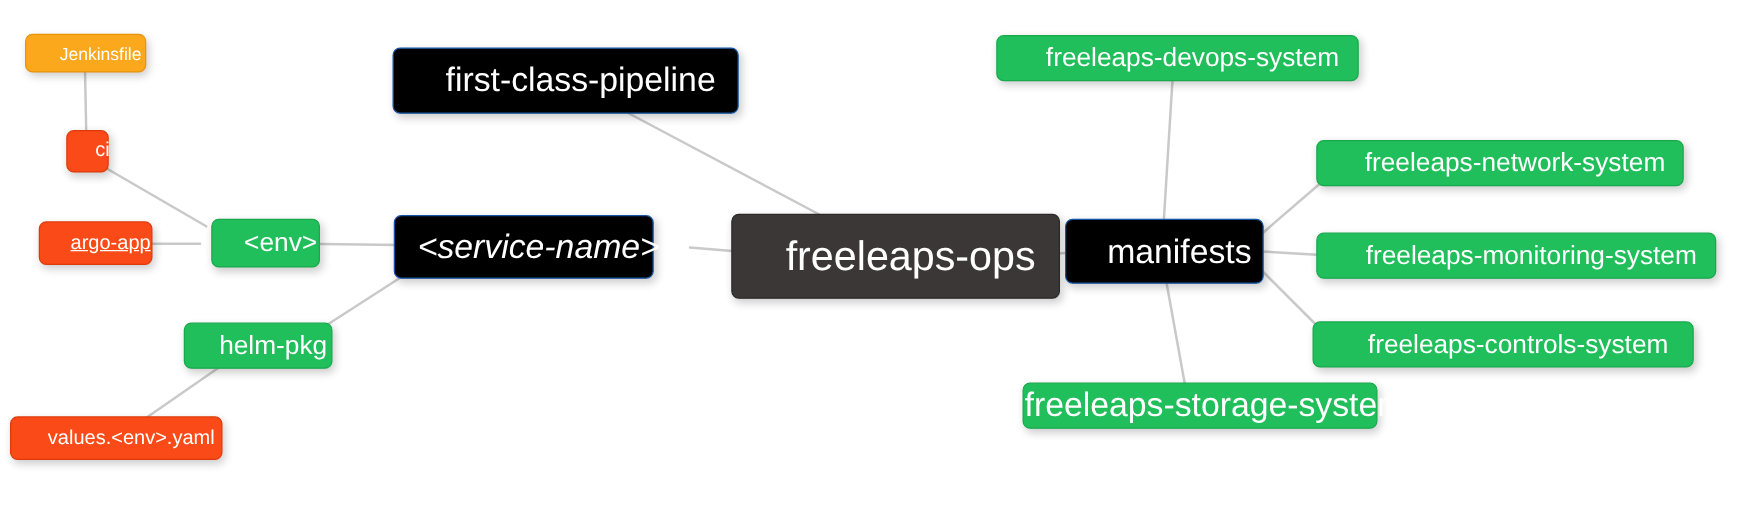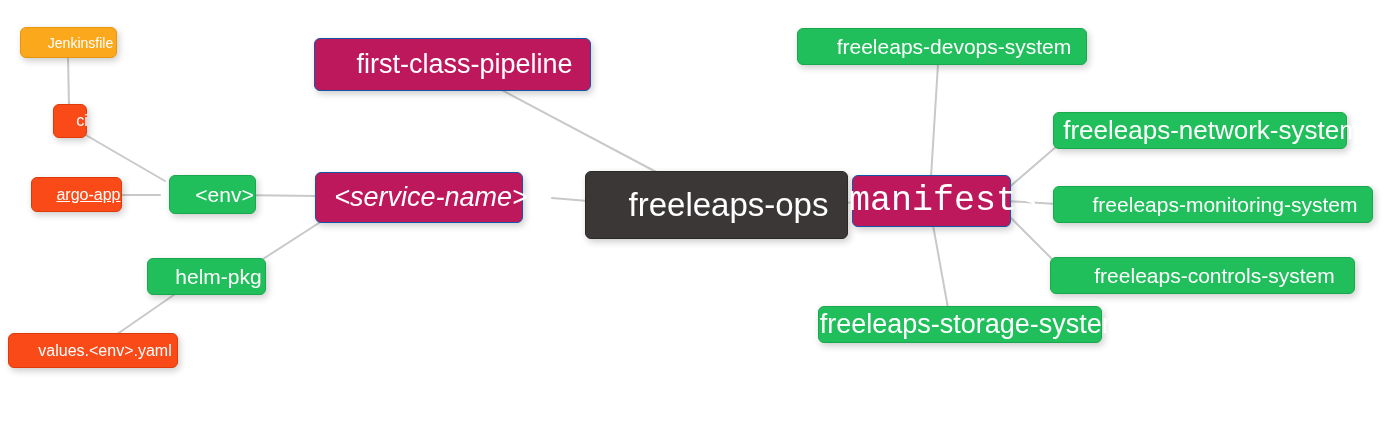--- a/index.html
+++ b/index.html
@@ -39,21 +39,21 @@
     border-radius: 6px;
     white-space: nowrap;
     box-shadow: 2px 3px 7px rgba(0,0,0,0.20);
     cursor: pointer;
     user-select: none;
     padding-left: 24px;
   }
   .node.orange { background: #fba81c; border: 1px solid #e8940d; }
   .node.red    { background: #fa4a17; border: 1px solid #de3a0a; }
   .node.green  { background: #21bf5b; border: 1px solid #17a94c; }
-  .node.blue   { background: #be185d; border: 1px solid #1356a8; }
+  .node.blue   { background: #000000; border: 1px solid #1356a8; }
   .node.dark   { background: #3b3737; border: 1px solid #2b2828; }
 </style>
 </head>
 <body>
 
 <div class="canvas">
 
   <svg class="edges" viewBox="0 0 1390 421" xmlns="http://www.w3.org/2000/svg">
     <line x1="68" y1="55" x2="69" y2="107"></line>
     <line x1="84" y1="134" x2="165" y2="181"></line>
@@ -82,25 +82,25 @@
   <div class="node green" style="left:147px; top:258px; width:119px; height:37px; font-size:21px;">helm-pkg</div>
 
   <div class="node red" style="left:8px;   top:333px; width:170px; height:35px; font-size:16px;">values.&lt;env&gt;.yaml</div>
 
   <div class="node blue" style="left:314px; top:38px;  width:277px; height:53px; font-size:27px;">first-class-pipeline</div>
 
   <div class="node blue" style="left:315px; top:172px; width:208px; height:51px; font-size:27px;font-style:italic;">&lt;service-name&gt;</div>
 
   <div class="node dark" style="left:585px; top:171px; width:263px; height:68px; font-size:33px;">freeleaps-ops</div>
 
-  <div class="node blue" style="left:852px; top:175px; width:159px; height:52px; font-size:35px;font-family:Liberation Mono, monospace;">manifests</div>
+  <div class="node blue" style="left:852px; top:175px; width:159px; height:52px; font-size:27px;">manifests</div>
 
   <div class="node green" style="left:797px; top:28px;  width:290px; height:37px; font-size:21px;text-align:center;">freeleaps-devops-system</div>
 
-  <div class="node green" style="left:1053px; top:112px; width:294px; height:37px; font-size:26px;">freeleaps-network-system</div>
+  <div class="node green" style="left:1053px; top:112px; width:294px; height:37px; font-size:21px;">freeleaps-network-system</div>
 
   <div class="node green" style="left:1053px; top:186px; width:320px; height:37px; font-size:21px;">freeleaps-monitoring-system</div>
 
   <div class="node green" style="left:1050px; top:257px; width:305px; height:37px; font-size:21px;">freeleaps-controls-system</div>
 
   <div class="node green" style="left:818px; top:306px; width:284px; height:37px; font-size:27px;">freeleaps-storage-system</div>
 
 </div>
 
 </body></html>

